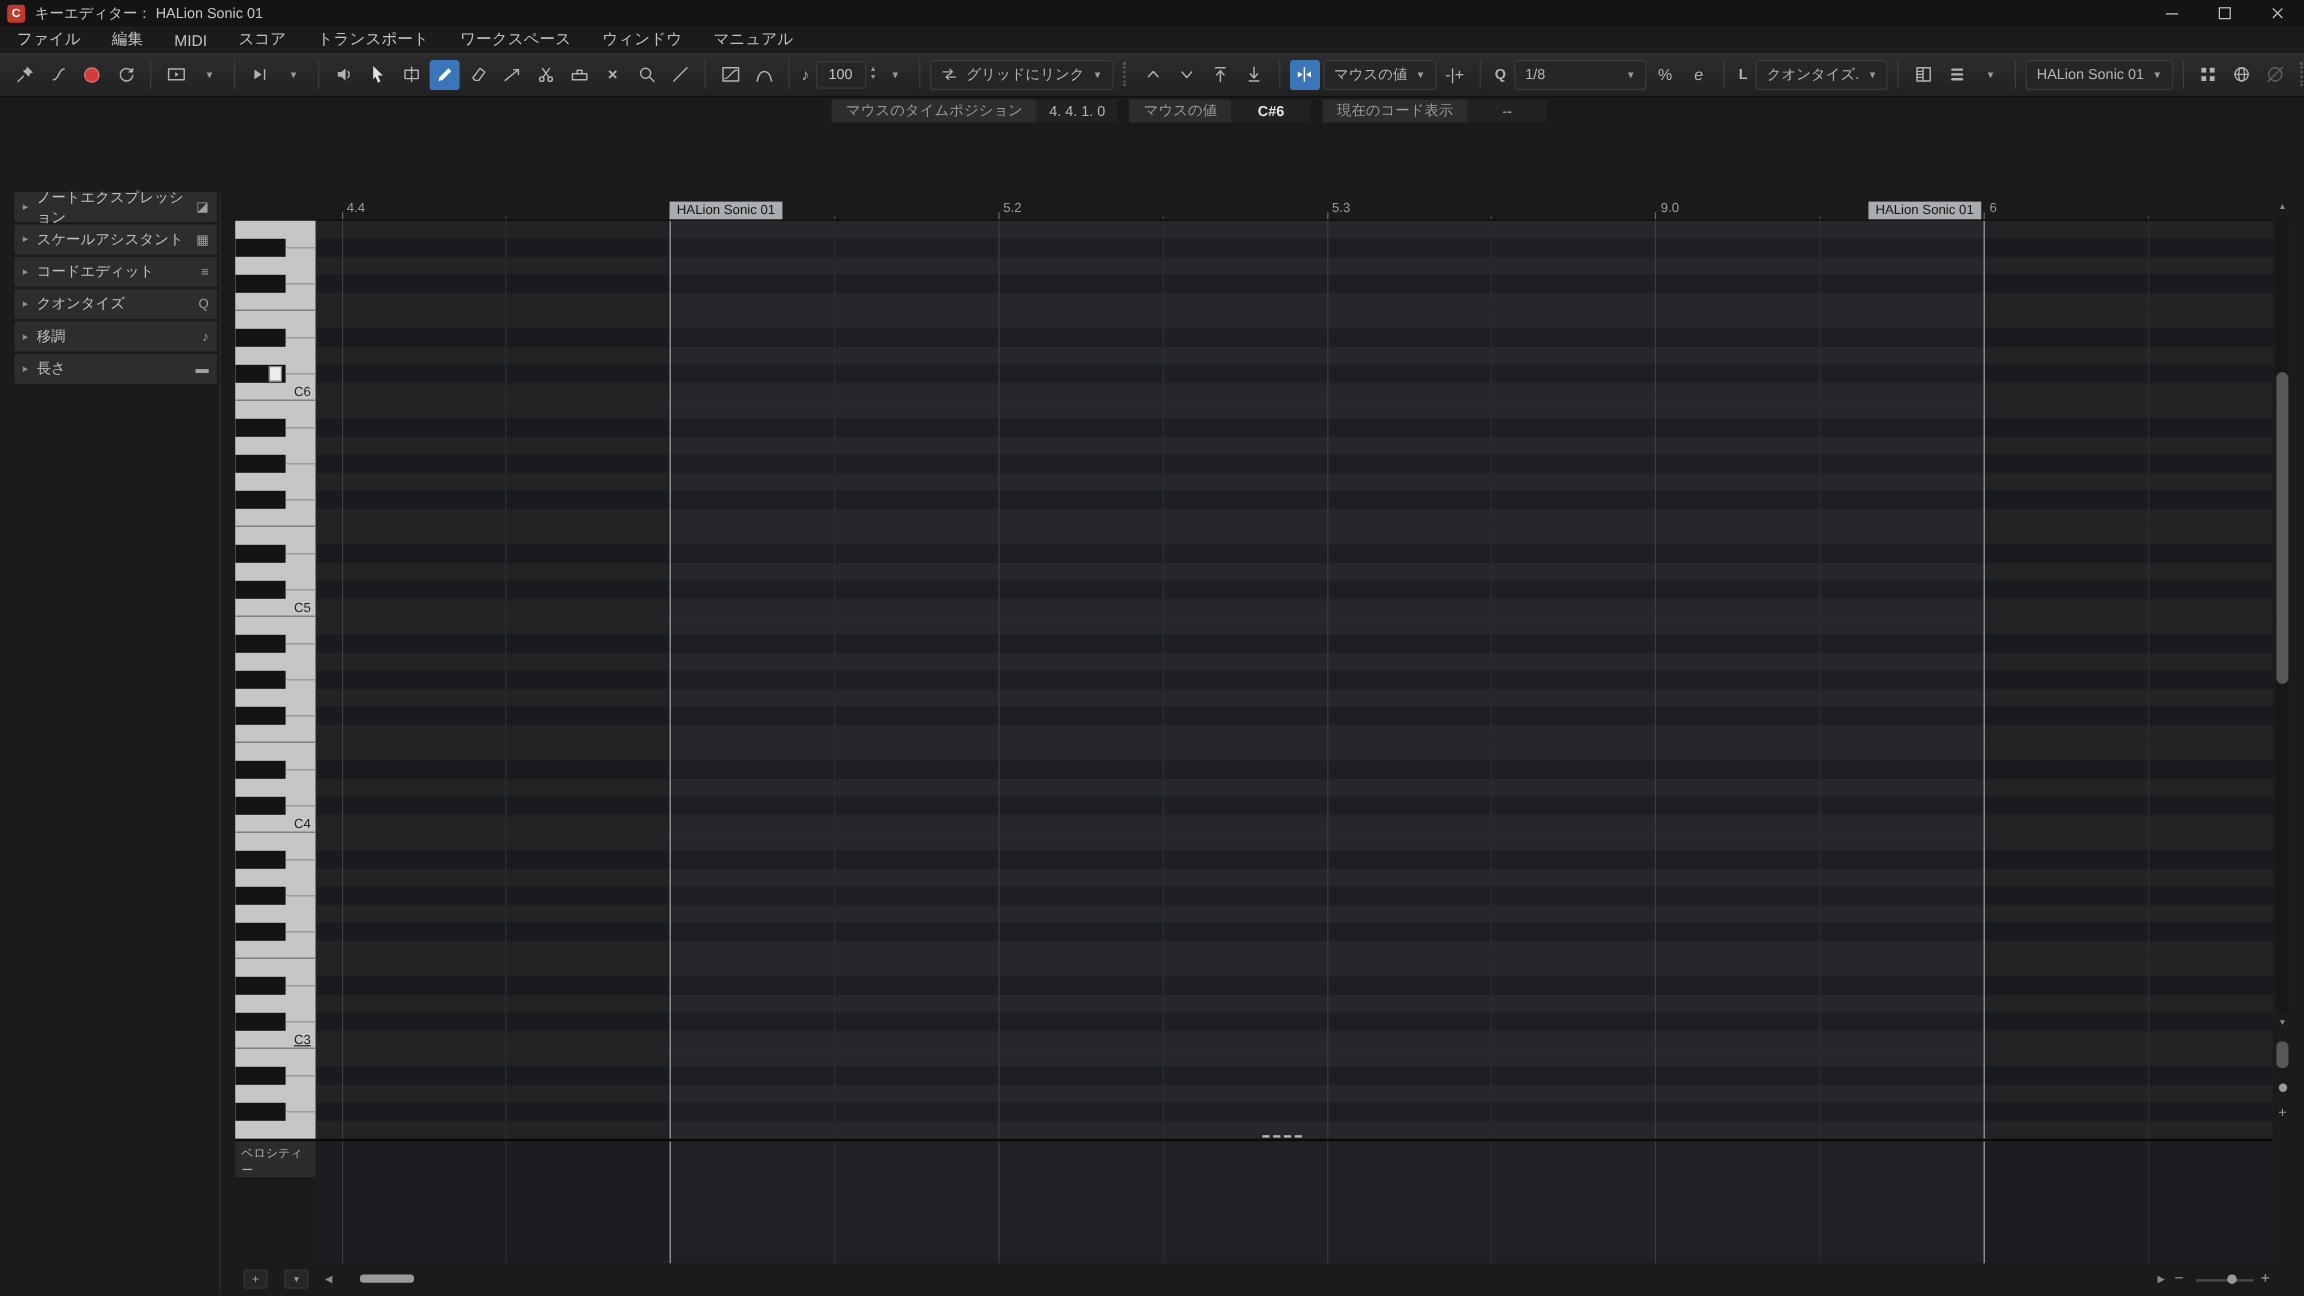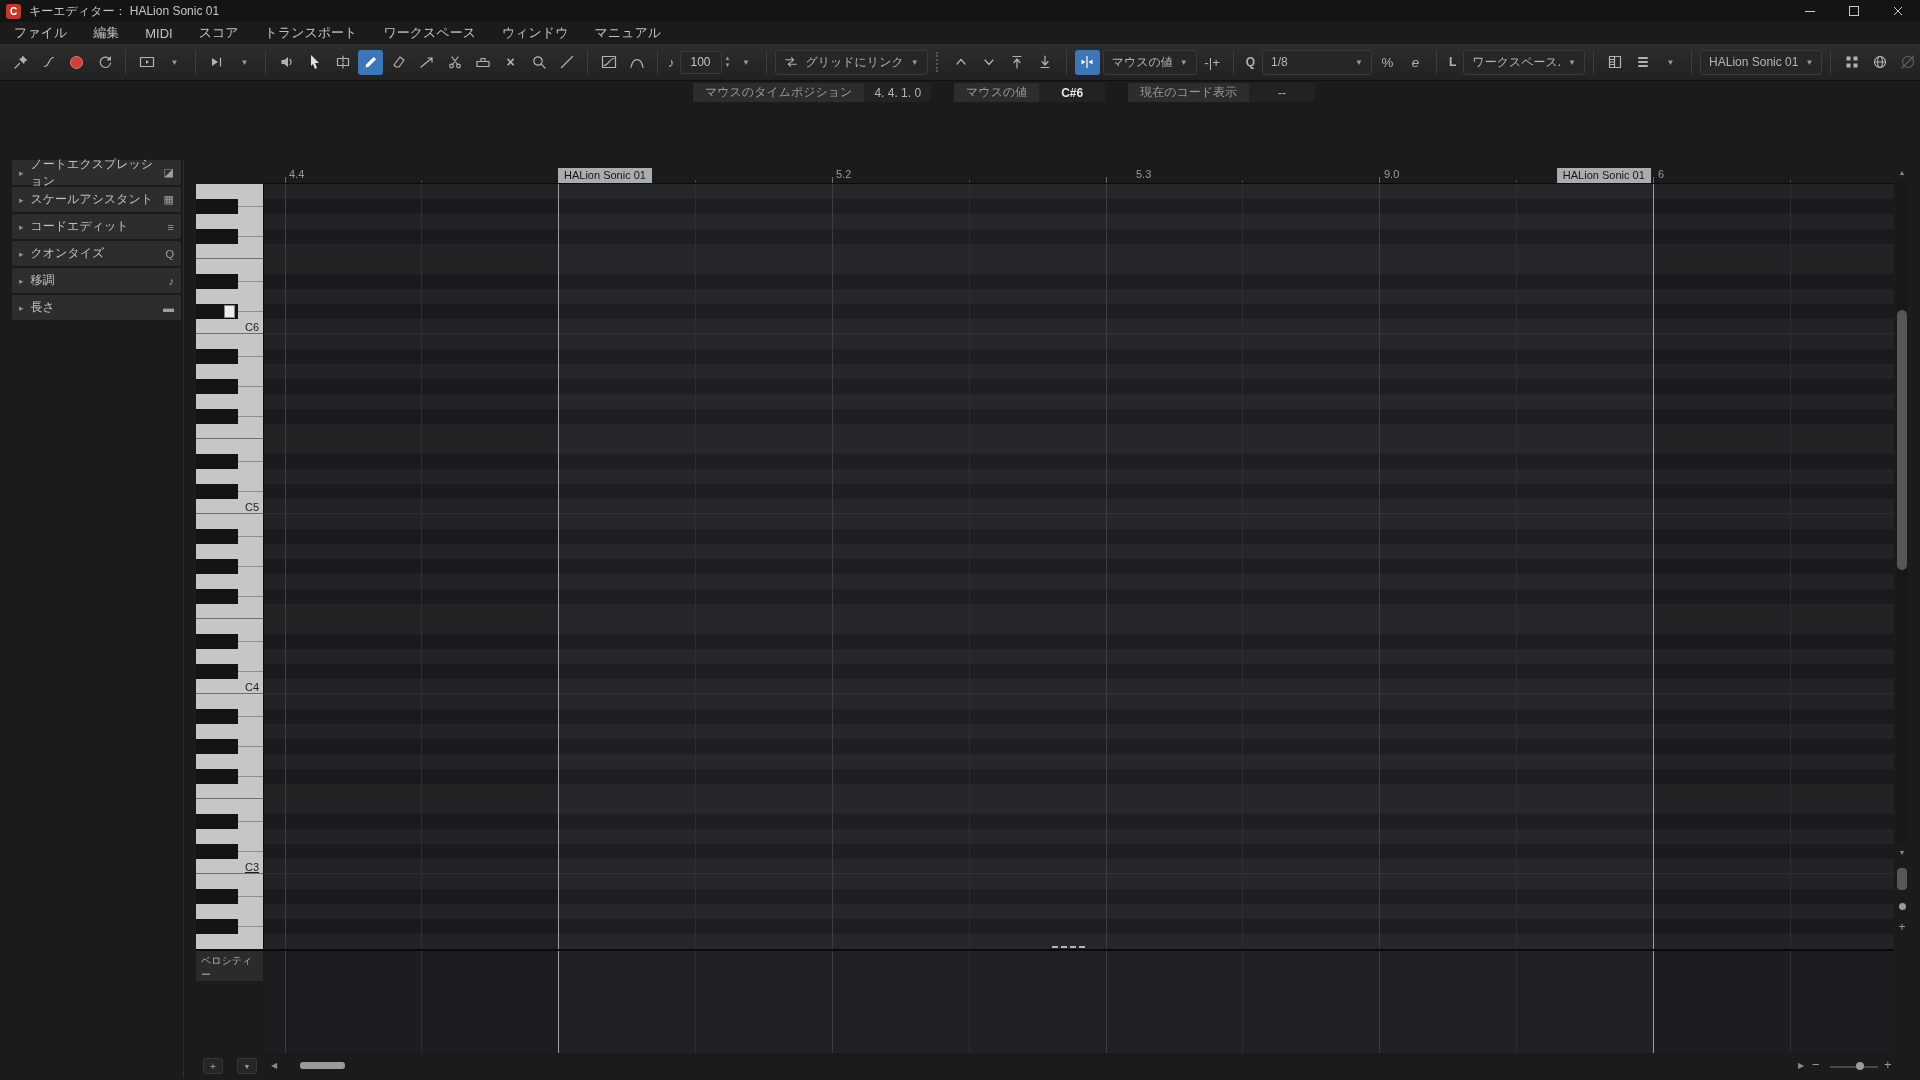--- a/index.html
+++ b/index.html
@@ -39,21 +39,21 @@
   .caret{font-size:8px;color:#9a9a9a;}
   .tb-value{background:#262626;border:1px solid #3a3a3a;border-radius:3px;height:21px;min-width:40px;
     display:flex;align-items:center;justify-content:center;color:#c5c5c5;flex:0 0 auto;}
   .spin{display:flex;flex-direction:column;justify-content:center;font-size:6px;line-height:7px;color:#9a9a9a;}
   .tb-glyph{font-weight:bold;color:#b2b2b2;padding:0 4px;flex:0 0 auto;}
   .rec-dot{width:11px;height:11px;border-radius:50%;background:#cf3d3d;border:1px solid #e37a7a;}
   .x-glyph{font-size:14px;font-weight:bold;}
   .note-glyph{font-size:13px;padding:0 2px;}
 
   
-  .infoline{position:absolute;left:693px;top:83px;height:19px;display:flex;gap:23px;font-size:12px;}
+  .infoline{position:absolute;left:693px;top:83px;height:19px;display:flex;gap:10px;font-size:12px;}
   .pill{display:flex;height:19px;}
   .pill .lab{background:#2d2d2d;color:#9a9a9a;display:flex;align-items:center;padding:0 12px;white-space:nowrap;}
   .pill .val{background:#222;color:#b5b5b5;display:flex;align-items:center;justify-content:center;
     padding:0 10px;min-width:46px;white-space:nowrap;}
   .pill .val.strong{color:#e8e8e8;font-weight:bold;}
 
   .statusline{position:absolute;left:0;top:121px;width:1920px;text-align:center;font-size:12px;color:#8d8d8d;}
 
   
   .sidebar{position:absolute;left:10px;top:160px;width:174px;bottom:2px;background:#1b1b1b;
@@ -334,21 +334,21 @@
     <div class="tb-select" style="min-width:92px">
       <span>1/8</span>
       <span class="caret" style="margin-left:auto">▼</span>
     </div>
     <button class="tb-btn">%</button>
     <button class="tb-btn" style="font-style:italic">e</button>
     <div class="tb-sep"></div>
 
     <span class="tb-glyph">L</span>
     <div class="tb-select">
-      <span>ワークスペース.</span>
+      <span>クオンタイズ.</span>
       <span class="caret">▼</span>
     </div>
     <div class="tb-sep"></div>
 
     <button class="tb-btn">
         <svg class="ic" width="16" height="16" viewBox="0 0 16 16">
           <rect x="2.5" y="2.5" width="11" height="11"></rect>
           <path d="M2.5 5.5h5M2.5 8h5M2.5 10.5h5M7.5 2.5v11"></path>
         </svg>
       </button>
@@ -456,21 +456,21 @@
       <div class="r-tick" style="left: 568.8px; height: 6px;"></div>
       <div class="r-tick minor" style="left: 705.65px; height: 3px;"></div>
       <div class="r-tick" style="left: 842.5px; height: 6px;"></div>
       <div class="r-tick minor" style="left: 979.35px; height: 3px;"></div>
       <div class="r-tick" style="left: 1116.2px; height: 6px;"></div>
       <div class="r-tick minor" style="left: 1253.05px; height: 3px;"></div>
       <div class="r-tick" style="left: 1389.8px; height: 6px;"></div>
       <div class="r-tick minor" style="left: 1526.65px; height: 3px;"></div>
       <span class="r-label" style="left: 26px;">4.4</span>
       <span class="r-label" style="left: 573px;">5.2</span>
-      <span class="r-label" style="left: 873px;">5.3</span>
+      <span class="r-label" style="left: 847px;">5.3</span>
       <span class="r-label" style="left: 1121px;">9.0</span>
       <span class="r-label" style="left: 1395px;">6</span>
       <div class="part-tag" style="left: 295px;">HALion Sonic 01</div>
       <div class="part-tag" style="left: 1387.8px; transform: translateX(-100%);">HALion Sonic 01</div>
     </div>
 
   <div class="keys">
       <div class="bkey" style="top: 15px;"></div>
       <div class="wline" style="top: 22px;"></div>
       <div class="bkey" style="top: 45px;"></div>

